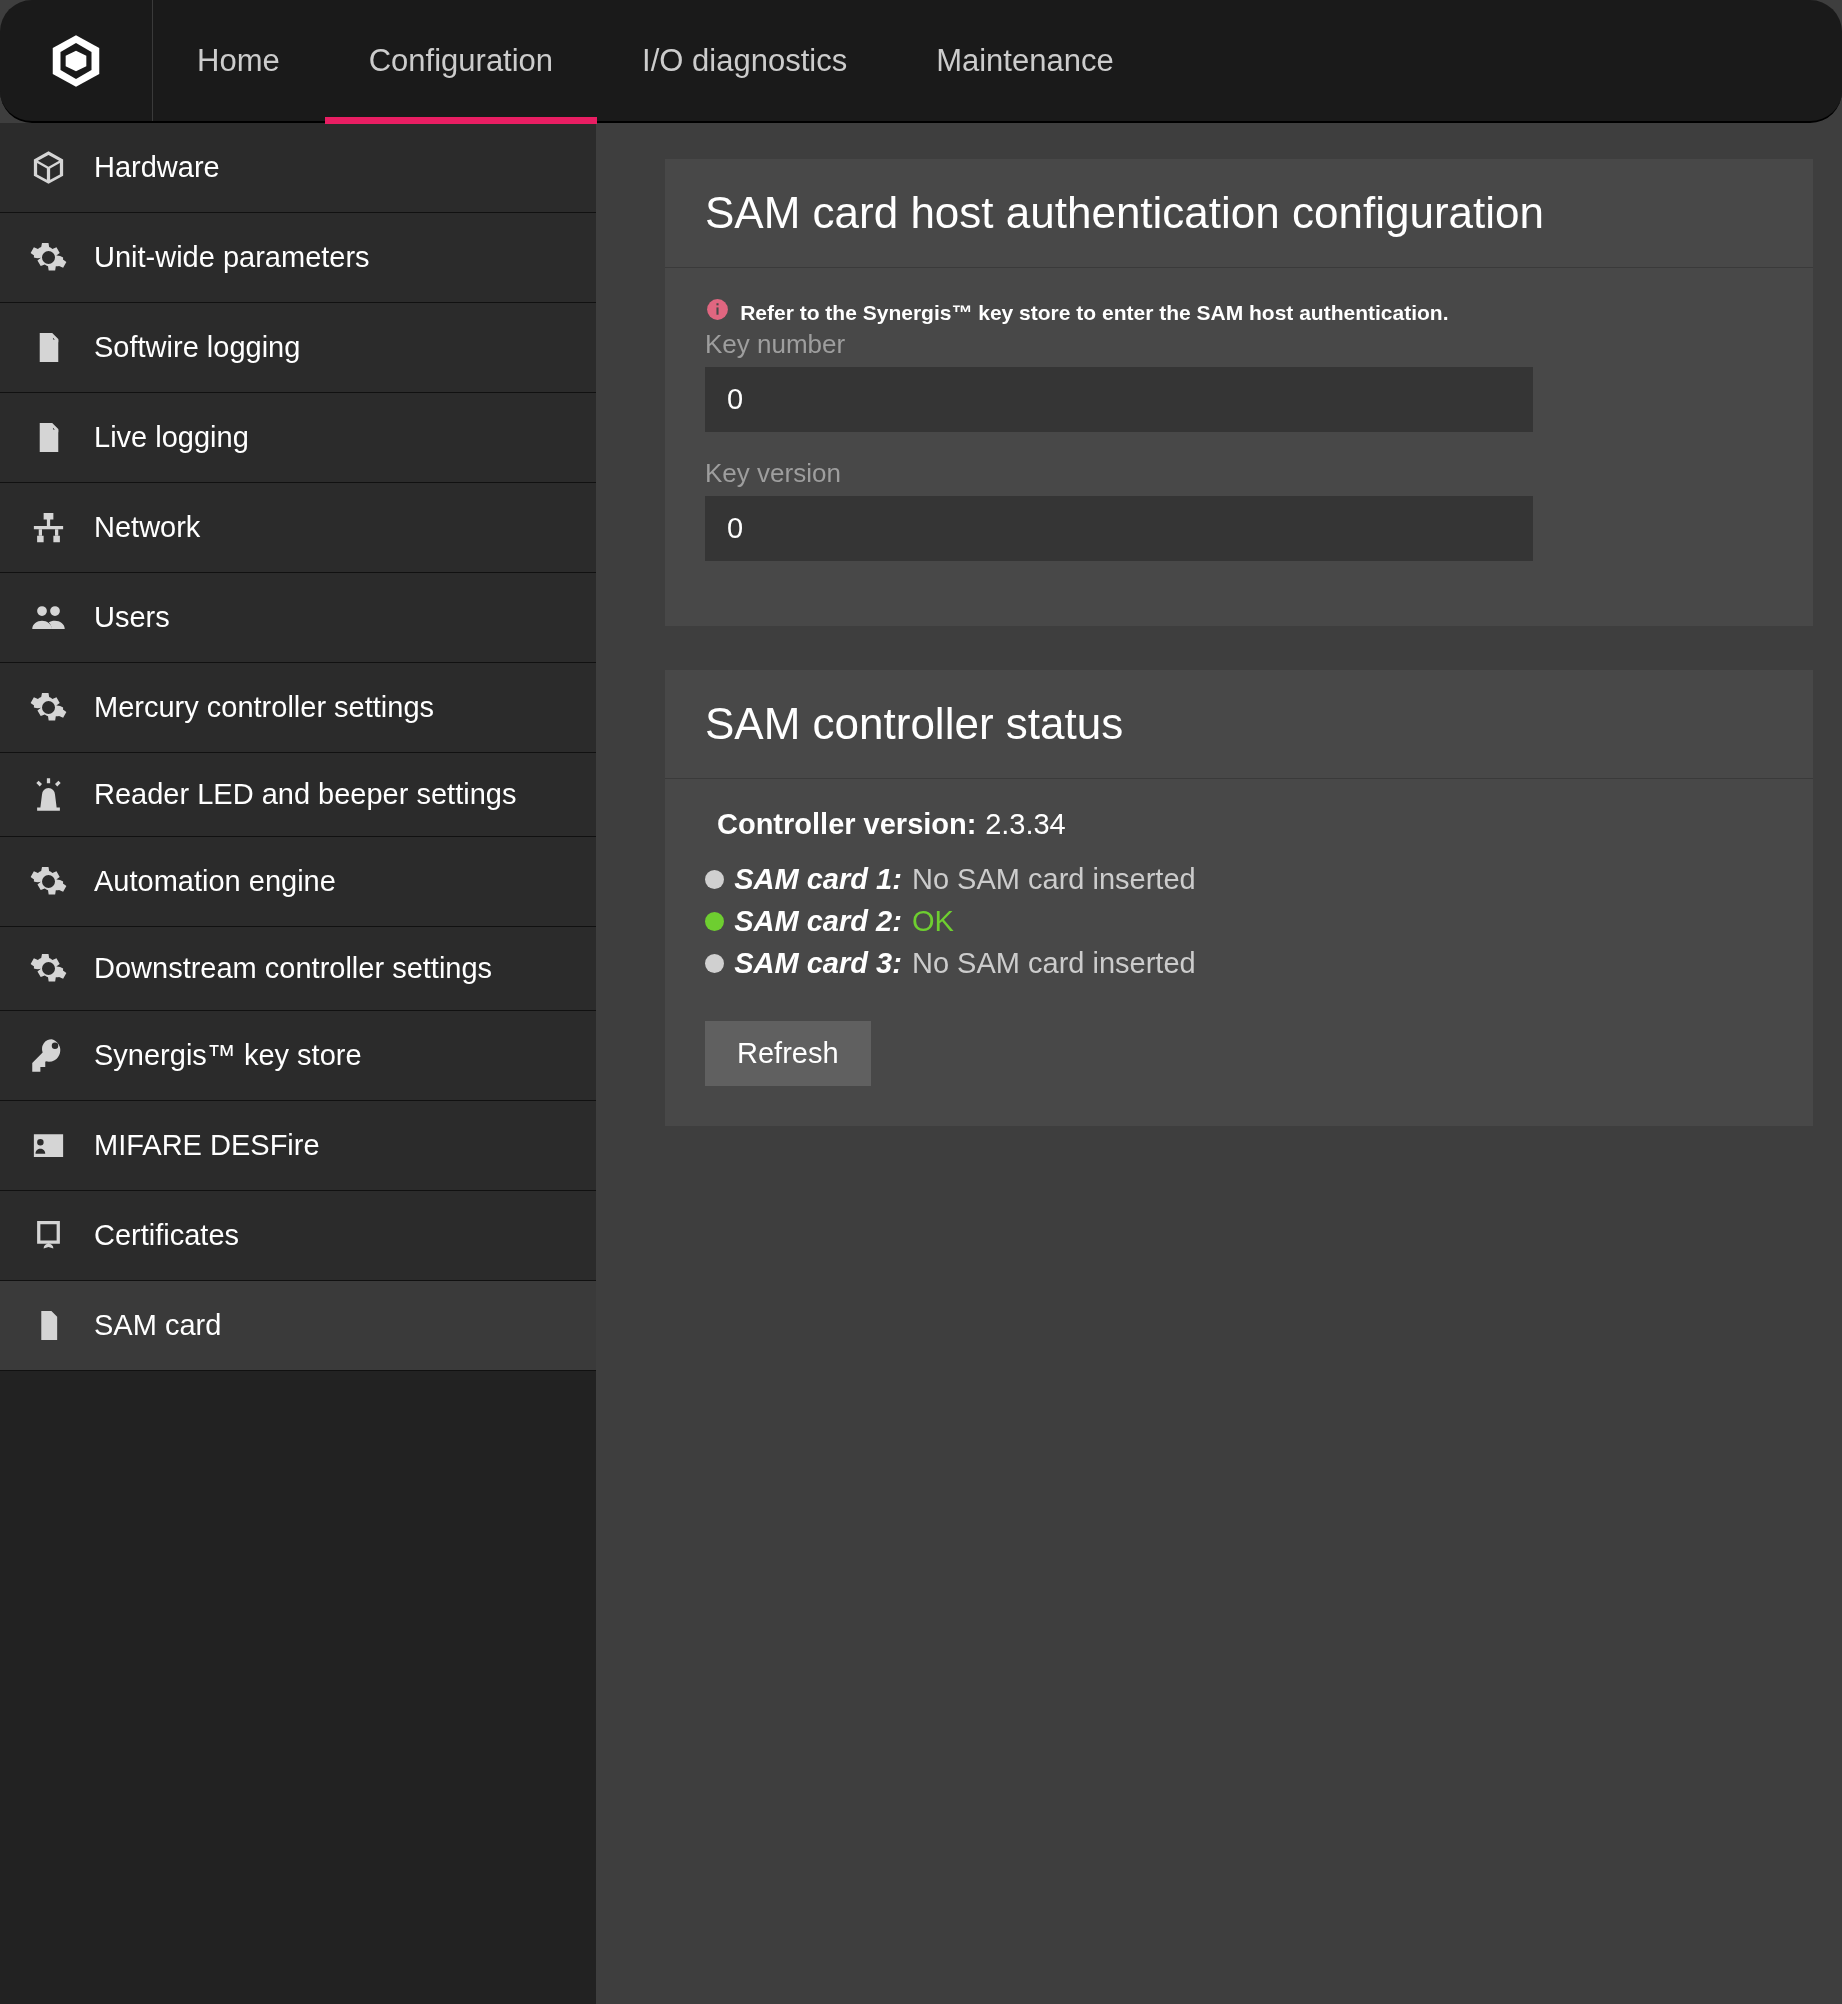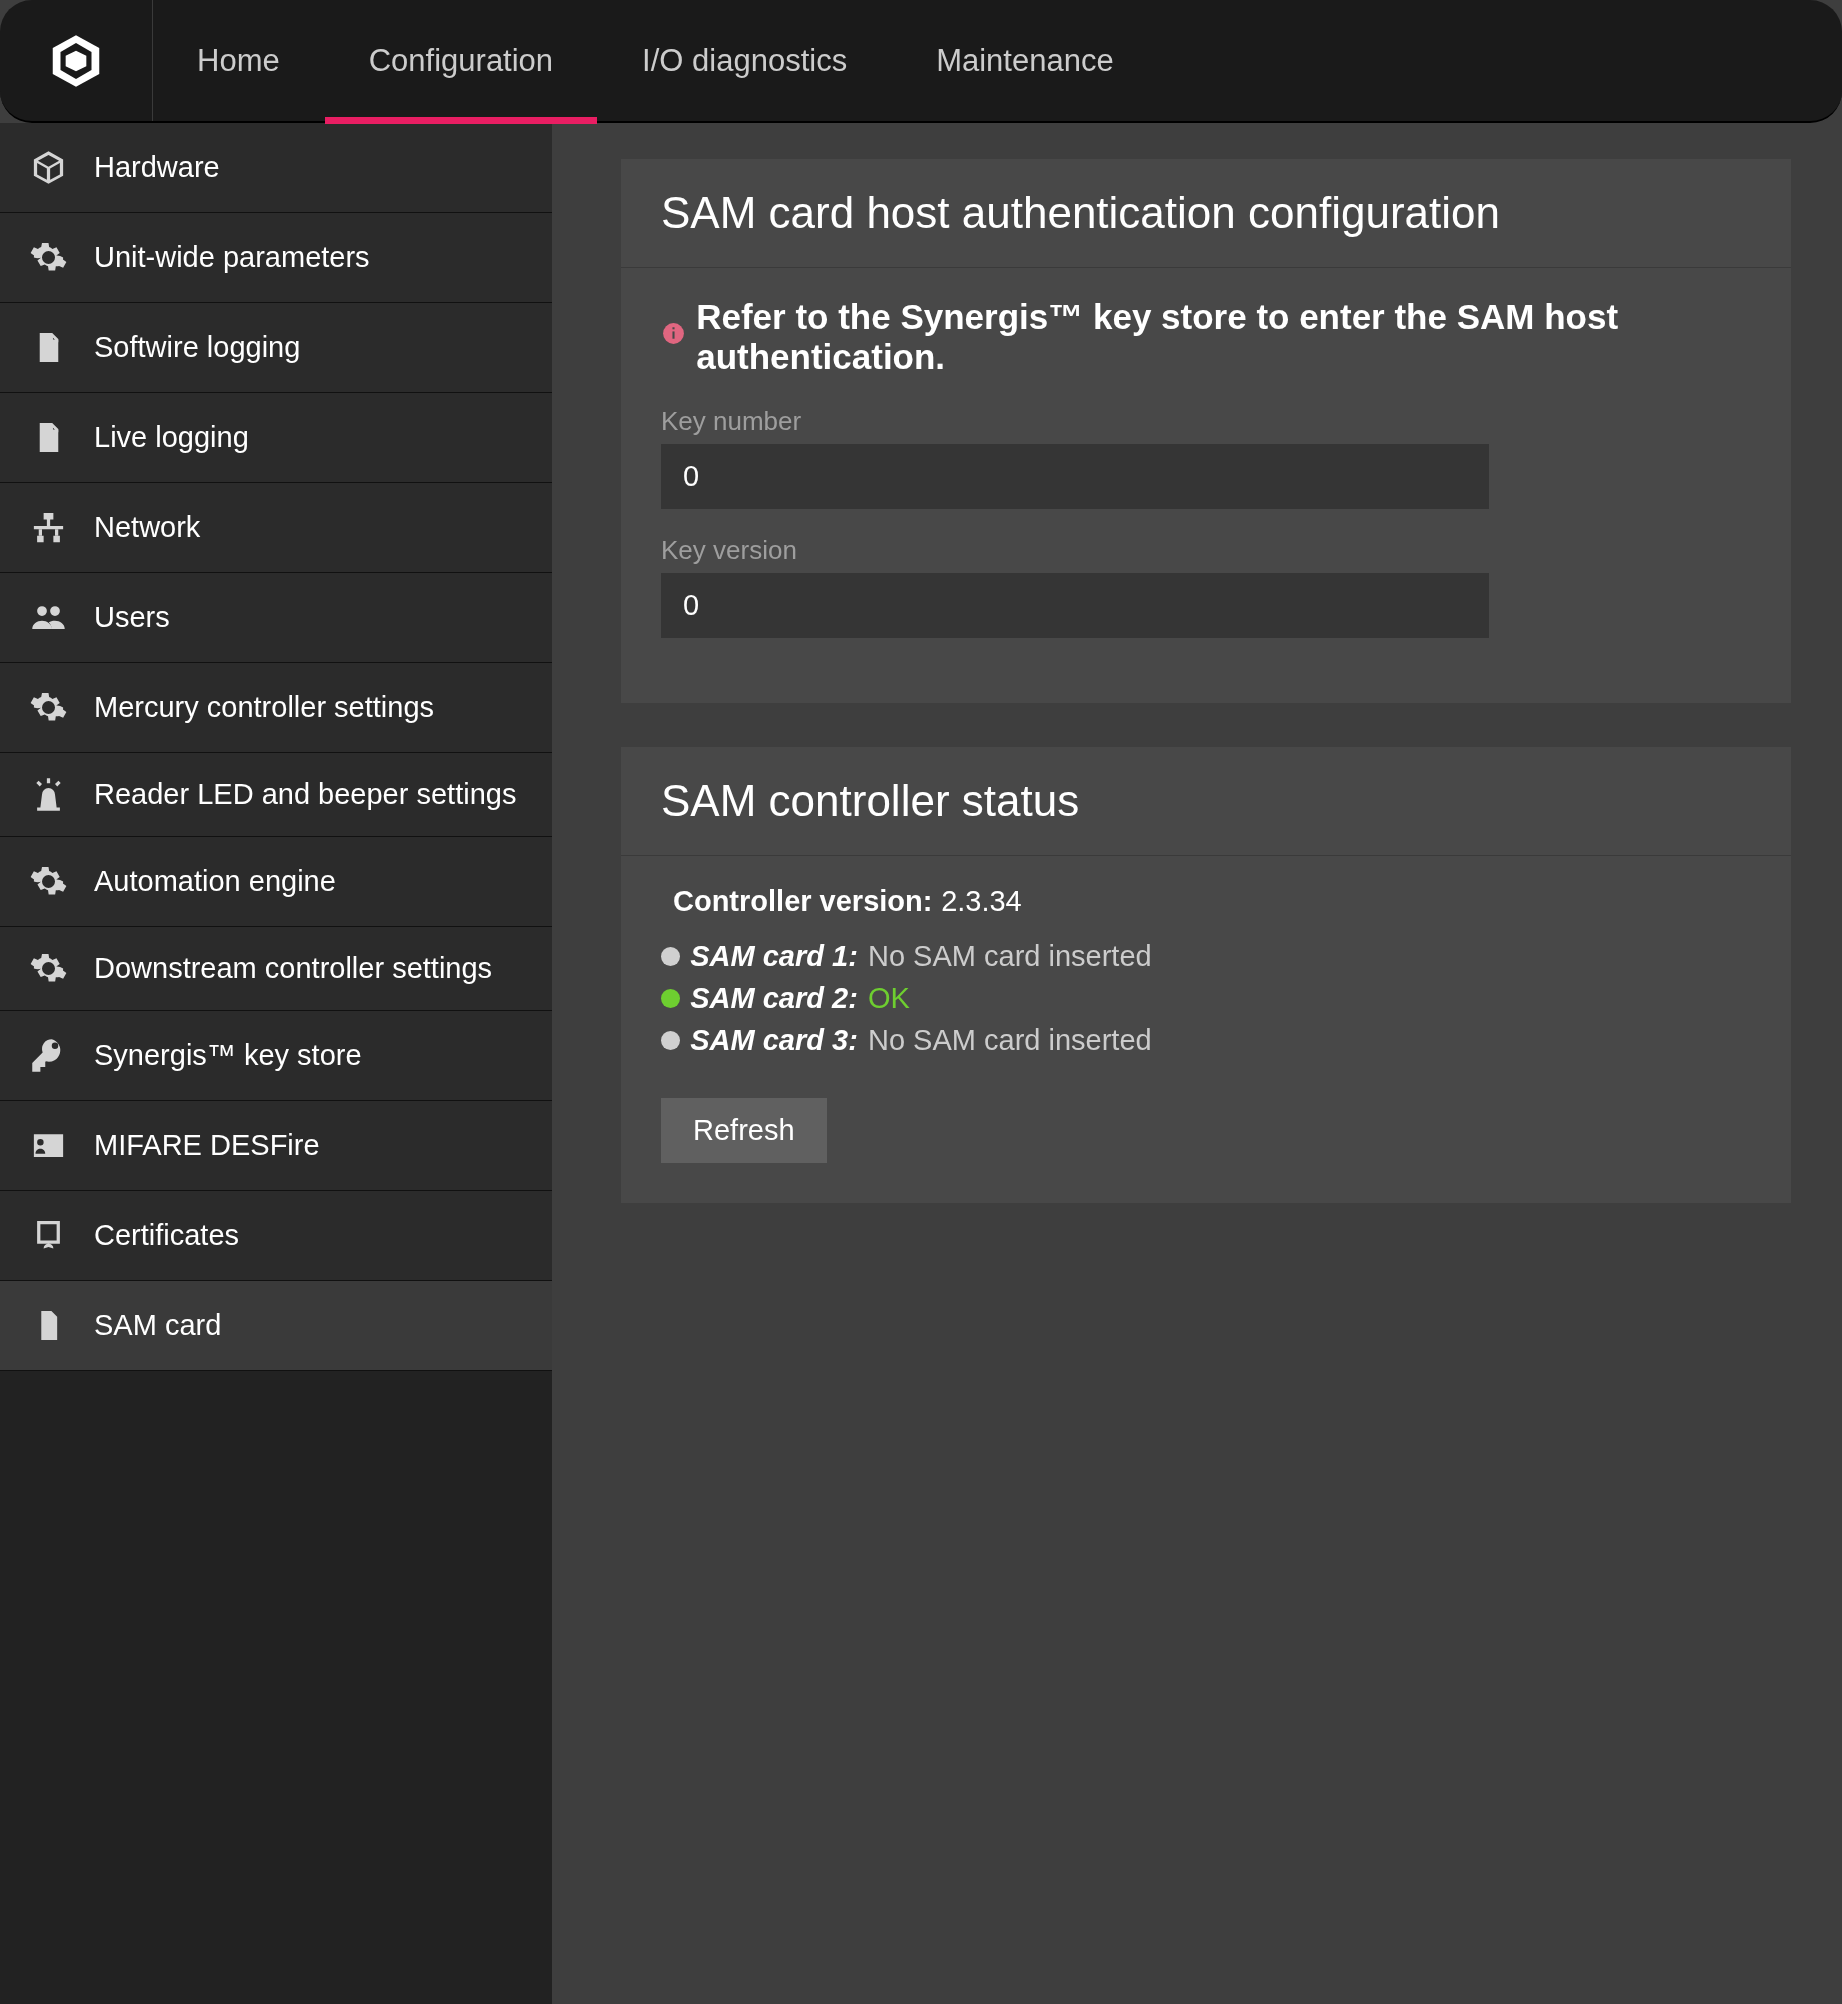--- a/index.html
+++ b/index.html
@@ -62,21 +62,21 @@
     position:absolute;left:0;right:0;bottom:-2.9px;height:7.3px;
     background:var(--accent);
   }
 
   
   .content{
     display:flex;
     height:calc(2005px - 123px);
   }
   .sidebar{
-    width:552px;
+    width:596px;
     flex-shrink:0;
     background:var(--bg-sidebar);
     display:flex;flex-direction:column;
     overflow:hidden;
   }
   .side-item{
     display:flex;align-items:center;
     gap:26px;
     padding:25px 29px;
     background:var(--bg-sidebar-item);
@@ -116,24 +116,23 @@
     font-size:44px;
     font-weight:400;
     color:var(--text);
     border-bottom:1.5px solid #3a3a3a;
   }
   .panel-body{
     padding:29px 40px 40px 40px;
   }
   .notice{
     display:flex;align-items:center;gap:10.2px;
-    font-size:35px;
+    font-size:21px;
     color:var(--text);
     font-weight:600;
-    margin-bottom:29px;
   }
   .notice .info-icon{
     color:var(--info);
     font-size:26px;
     font-weight:900;
   }
   .field-label{
     font-size:26px;
     color:var(--text-muted);
     margin-bottom:7.3px;

